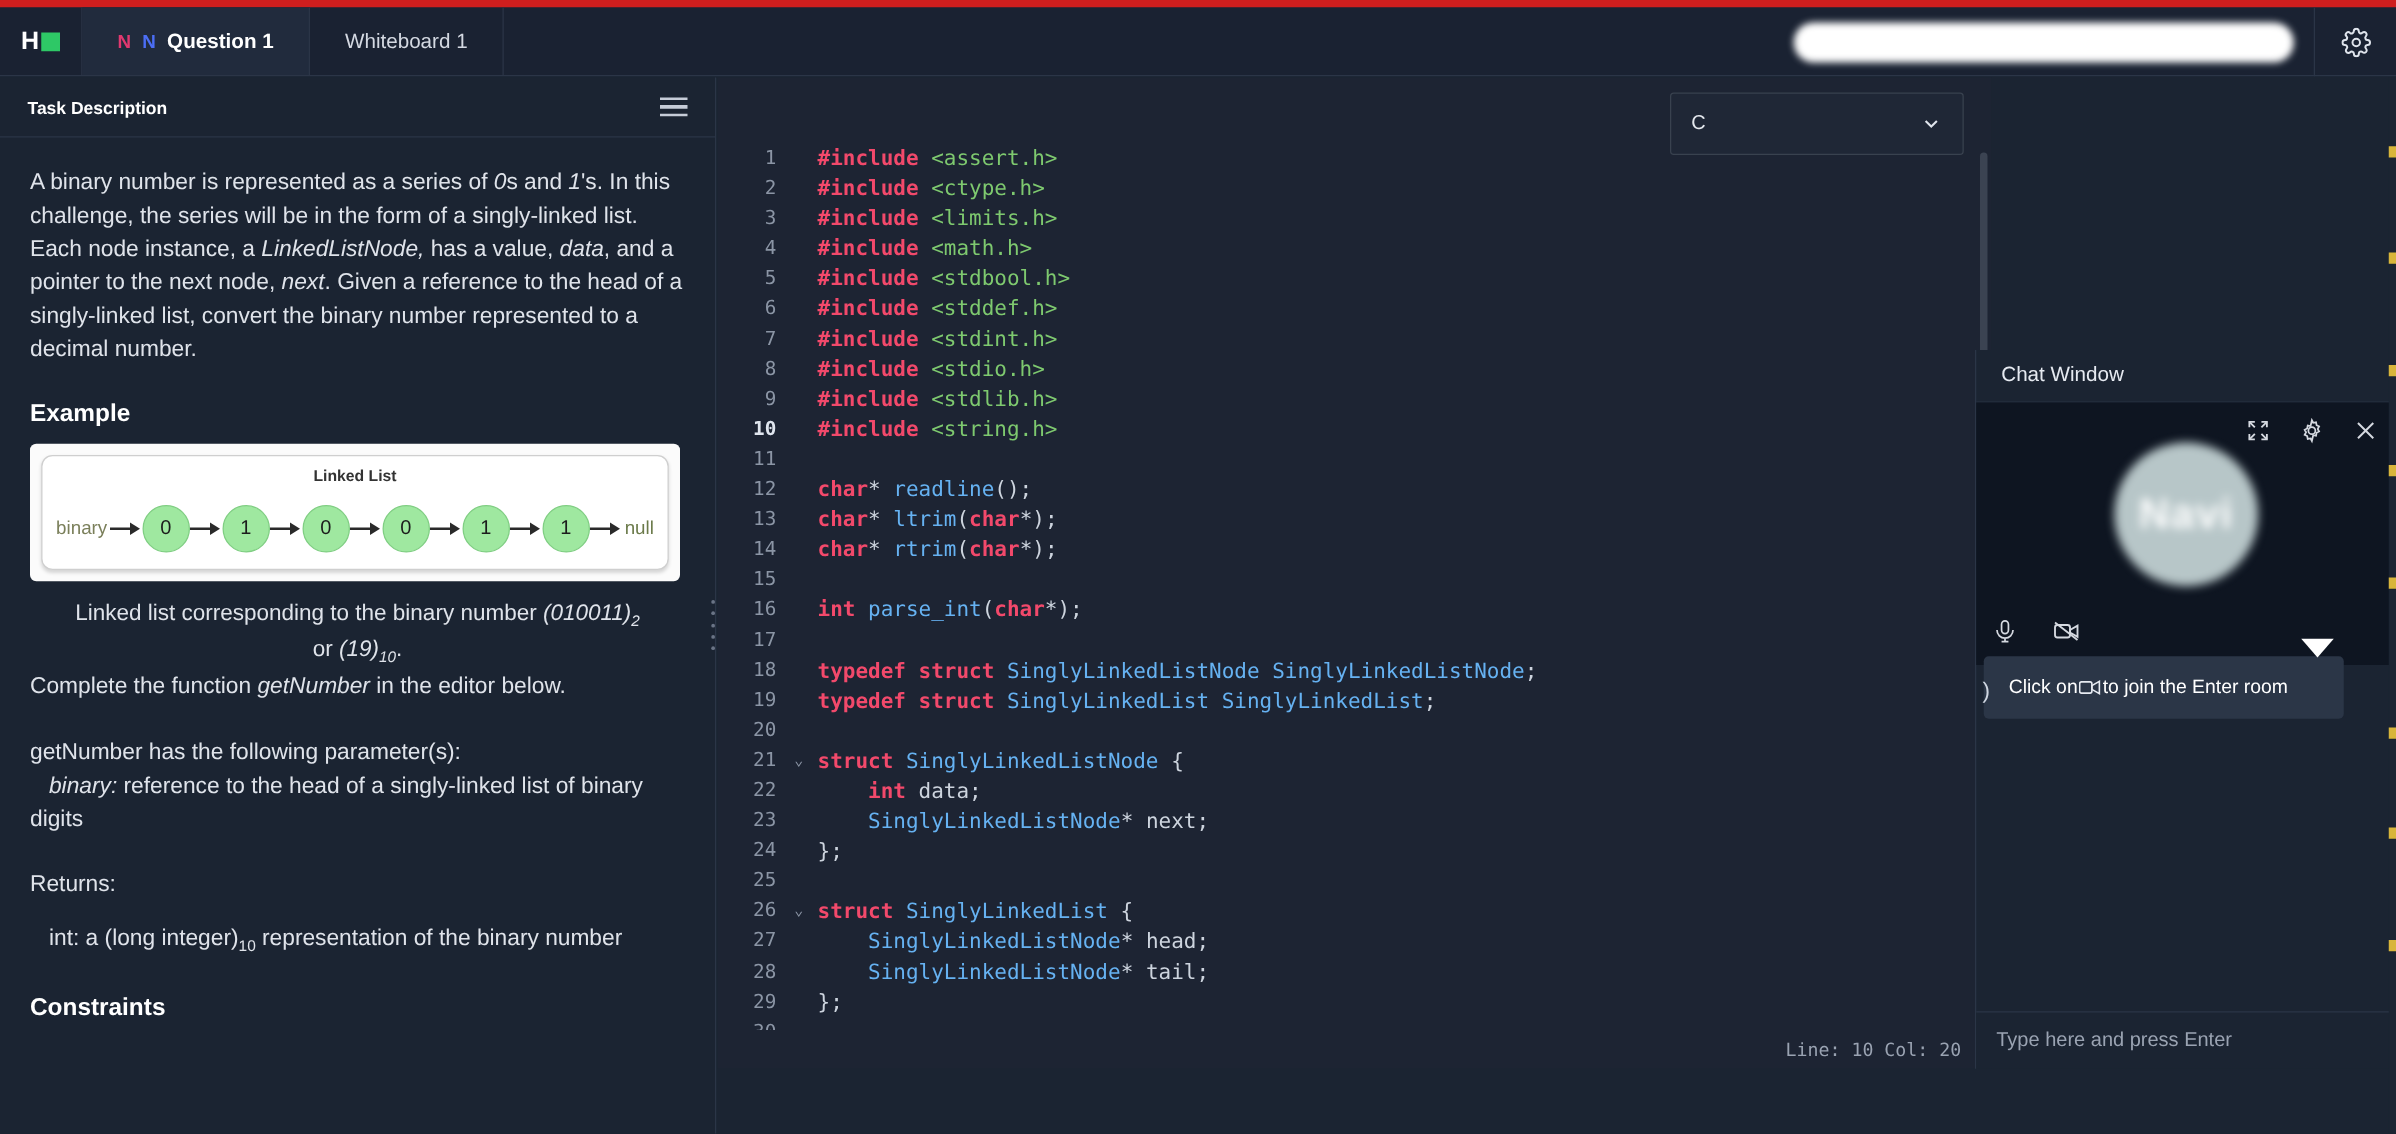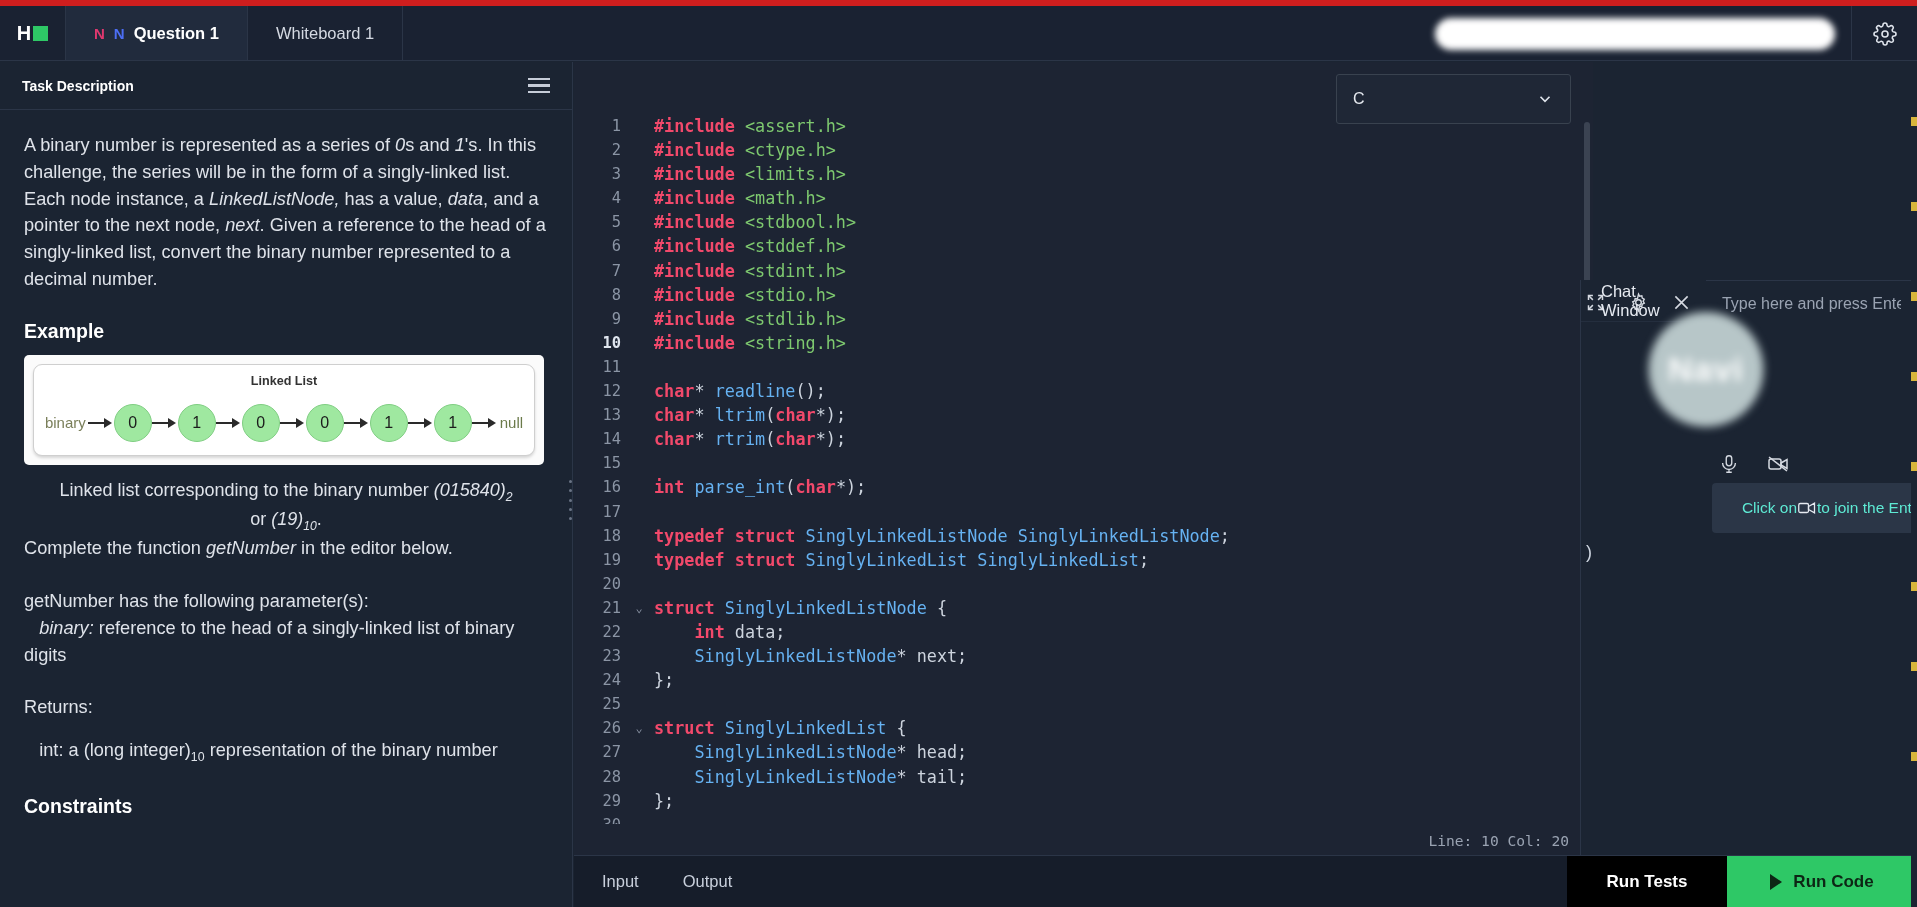--- a/index.html
+++ b/index.html
@@ -171,21 +171,21 @@
   }
   .play-tri {
     width:0; height:0; border-left:12px solid #0d2615;
     border-top:8px solid transparent; border-bottom:8px solid transparent;
   }
 
   
   .chat {
     position:absolute; top:280px; right:0; width:337px; height:575px;
     background:#1b2432; border-left:1px solid #2b3547;
-    display:flex; flex-direction:row;margin-left:20px;
+    display:flex; flex-direction:column;margin-left:20px;
   }
   .chat-head {
     height:42px; display:flex; align-items:center; padding:0 20px;
     color:#e6eaf1; font-size:16.5px; border-bottom:1px solid #242e3e;
   }
   .video-box {
     position:relative; height:210px; background:#0e1521;
   }
   .video-ctrls {
     position:absolute; top:12px; right:14px; display:flex; gap:22px; align-items:center;
@@ -196,22 +196,22 @@
     width:115px; height:115px; border-radius:50%;
     background:#b7c6c8; display:flex; align-items:center; justify-content:center;
     filter:blur(4px);
   }
   .avatar-txt { color:#ffffff; font-size:34px; font-weight:bold; letter-spacing:1px; }
   .av-ctrls {
     position:absolute; left:12px; bottom:10px; display:flex; gap:26px; align-items:center;
   }
   .tip {
     position:absolute; left:6px; top:203px; width:288px; min-height:50px;
-    background:#2b3647; border-radius:4px; padding:13px 30px;
-    color:#5eead4; font-size:15.5px; display:flex; align-items:center; gap:1px;
+    background:#2b3647; border-radius:4px; padding:13px 20px;
+    color:#ffffff; font-size:15.5px; display:flex; align-items:center; gap:1px;
   }
   .tip-caret {
     position:absolute; right:8px; top:-14px;
     width:0; height:0; border-left:13px solid transparent; border-right:13px solid transparent;
     border-top:15px solid #ffffff;
   }
   .chat-body { flex:1; }
   .chat-input {
     height:46px; border-top:1px solid #2b3547; display:flex; align-items:center;
     padding:0 16px; background:#1b2432;
@@ -297,21 +297,21 @@
             <span class="node">1</span>
             <span class="arrow"></span>
             <span class="node">1</span>
             <span class="arrow"></span>
             <span class="fig-null">null</span>
           </div>
         </div>
       </div>
 
       <div class="fig-cap">
-        <span>Linked list corresponding to the binary number </span><em>(015840)</em><em><sub>2</sub></em><br>
+        <span>Linked list corresponding to the binary number </span><em>(010011)</em><em><sub>2</sub></em><br>
         <span>or </span><em>(19)</em><em><sub>10</sub></em><span>.</span>
       </div>
 
       <p style="margin-bottom:26px;">
         <span>Complete the function </span><em>getNumber</em><span> in the editor below.</span>
       </p>
 
       <p style="margin-bottom:0;">getNumber has the following parameter(s):</p>
       <p style="margin-bottom:26px;">
         &nbsp;&nbsp;&nbsp;<em>binary:</em><span> reference to the head of a singly-linked list of binary digits</span>
@@ -371,30 +371,20 @@
         <div class="cline"><div class="gutter">26</div><div class="fold">⌄</div><div class="code-txt"><span class="kw">struct</span><span class="pl"> </span><span class="ty">SinglyLinkedList</span><span class="pl"> {</span></div></div>
         <div class="cline"><div class="gutter">27</div><div class="fold"></div><div class="code-txt"><span class="pl">    </span><span class="ty">SinglyLinkedListNode</span><span class="pl">* head;</span></div></div>
         <div class="cline"><div class="gutter">28</div><div class="fold"></div><div class="code-txt"><span class="pl">    </span><span class="ty">SinglyLinkedListNode</span><span class="pl">* tail;</span></div></div>
         <div class="cline"><div class="gutter">29</div><div class="fold"></div><div class="code-txt"><span class="pl">};</span></div></div>
         <div class="cline"><div class="gutter">30</div><div class="fold"></div><div class="code-txt"></div></div>
       </div>
     <div class="vscroll"></div>
     <div class="status-line">Line: 10 Col: 20</div>
   </div>
 
-  <div class="bottom-bar">
-    <div class="io-tab">Input</div>
-    <div class="io-tab">Output</div>
-    <div class="bb-spacer"></div>
-    <div class="btn-run-tests">Run Tests</div>
-    <div class="btn-run-code">
-      <span class="play-tri"></span>
-      <span>Run Code</span>
-    </div>
-  </div>
 
   <div class="chat">
     <div class="chat-head">Chat Window</div>
 
     <div class="video-box">
       <div class="video-ctrls">
         <span class="icon-btn">
           <svg width="21" height="21" viewBox="0 0 24 24" fill="none" stroke="#e6eaf1" stroke-width="1.7">
             <path d="M4 9V4h5M20 9V4h-5M4 15v5h5M20 15v5h-5"></path>
             <path d="M4 4l5 5M20 4l-5 5M4 20l5-5M20 20l-5-5"></path>

